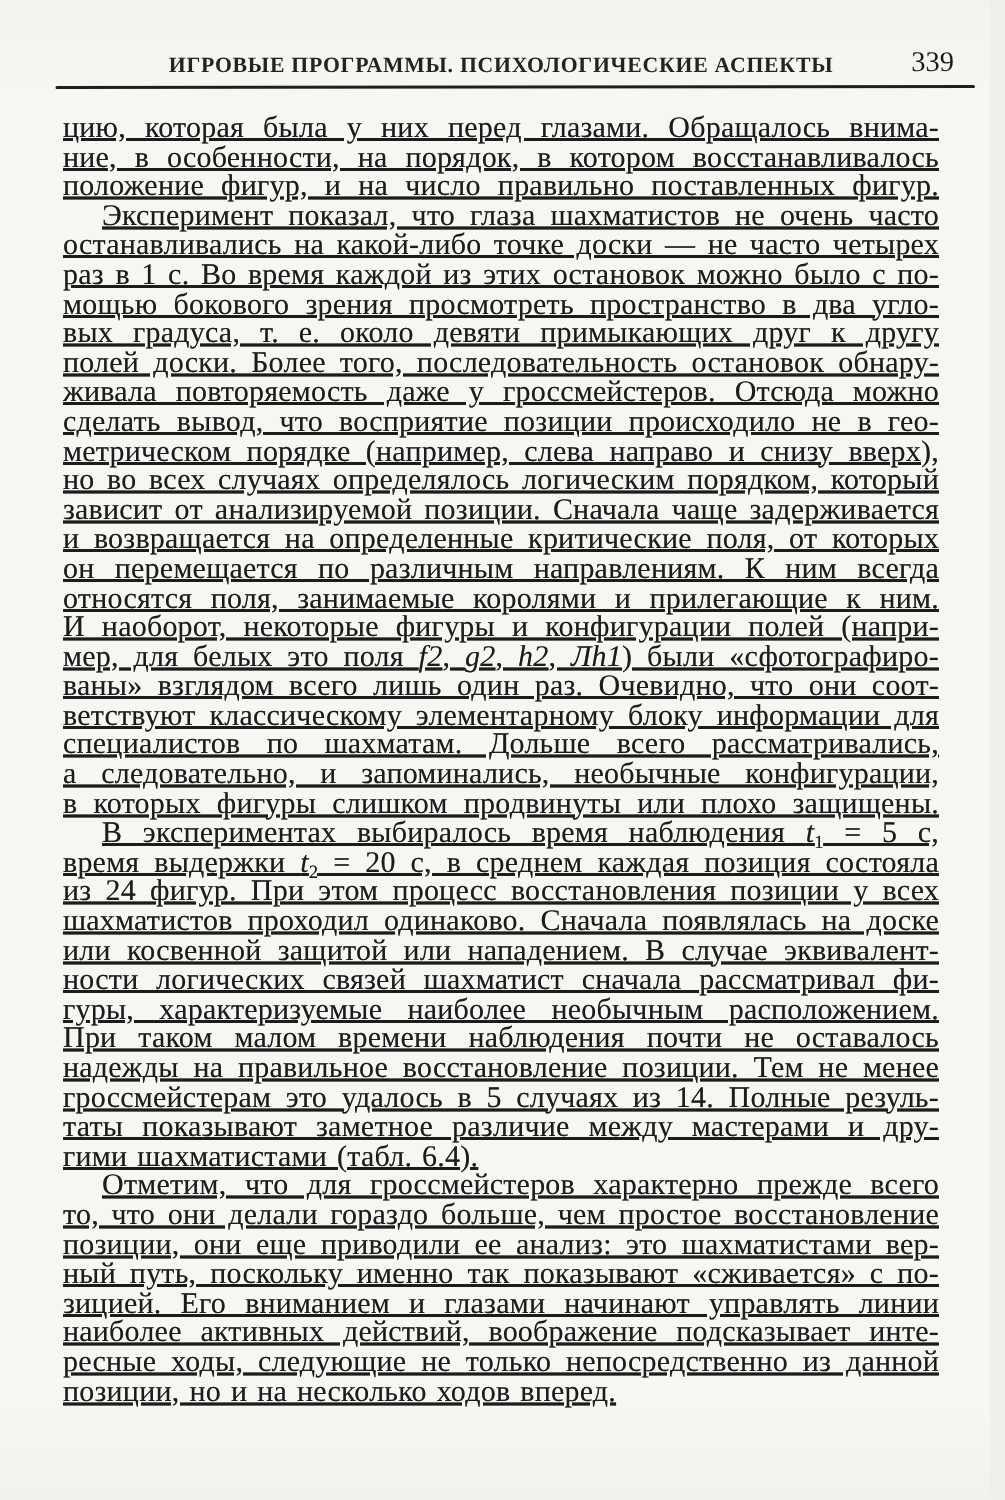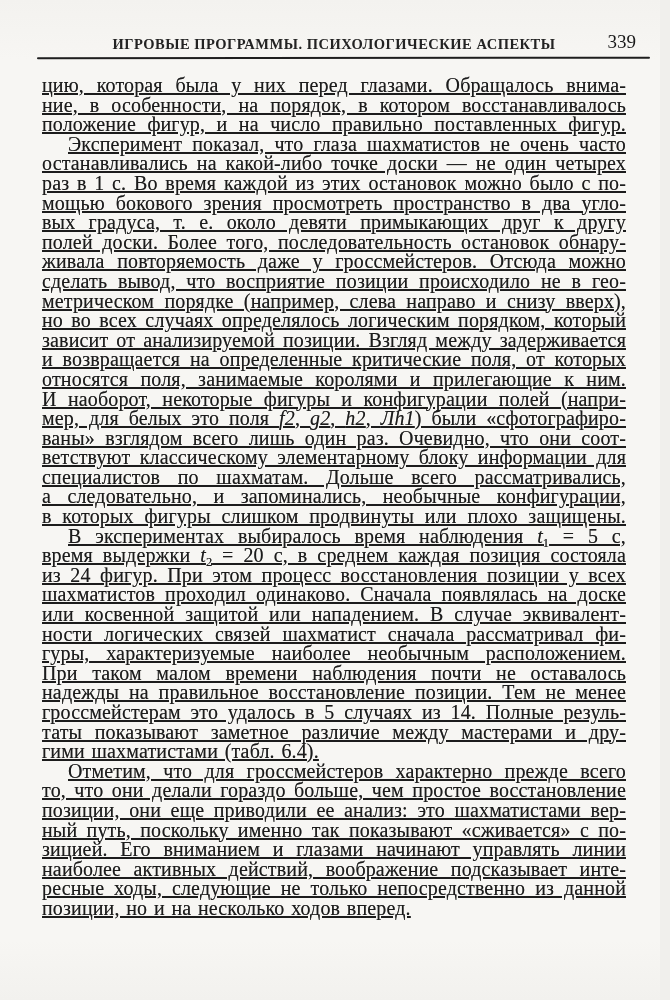--- a/index.html
+++ b/index.html
@@ -101,31 +101,32 @@
   </div>
   <div class="header-rule"></div>
   <div class="page-body" id="page-body">
       <div class="para">
         <div class="line"><span>цию, которая была у них перед глазами. Обращалось внима-</span></div>
         <div class="line"><span>ние, в особенности, на порядок, в котором восстанавливалось</span></div>
         <div class="line"><span>положение фигур, и на число правильно поставленных фигур.</span></div>
       </div>
       <div class="para">
         <div class="line indent"><span>Эксперимент показал, что глаза шахматистов не очень часто</span></div>
-        <div class="line"><span>останавливались на какой-либо точке доски — не один четырех</span></div>
+        <div class="line"><span>останавливались на какой-либо точке доски — не часто четырех</span></div>
         <div class="line"><span>раз в 1 с. Во время каждой из этих остановок можно было с по-</span></div>
         <div class="line"><span>мощью бокового зрения просмотреть пространство в два угло-</span></div>
         <div class="line"><span>вых градуса, т. е. около девяти примыкающих друг к другу</span></div>
         <div class="line"><span>полей доски. Более того, последовательность остановок обнару-</span></div>
         <div class="line"><span>живала повторяемость даже у гроссмейстеров. Отсюда можно</span></div>
         <div class="line"><span>сделать вывод, что восприятие позиции происходило не в гео-</span></div>
         <div class="line"><span>метрическом порядке (например, слева направо и снизу вверх),</span></div>
         <div class="line"><span>но во всех случаях определялось логическим порядком, который</span></div>
-        <div class="line"><span>зависит от анализируемой позиции. Взгляд между задерживается</span></div>
+        <div class="line"><span>зависит от анализируемой позиции. Сначала чаще задерживается</span></div>
         <div class="line"><span>и возвращается на определенные критические поля, от которых</span></div>
+        <div class="line"><span>он перемещается по различным направлениям. К ним всегда</span></div>
         <div class="line"><span>относятся поля, занимаемые королями и прилегающие к ним.</span></div>
         <div class="line"><span>И наоборот, некоторые фигуры и конфигурации полей (напри-</span></div>
         <div class="line"><span>мер, для белых это поля </span><span class="italic">f2</span><span>, </span><span class="italic">g2</span><span>, </span><span class="italic">h2</span><span>, </span><span class="italic">Лh1</span><span>) были «сфотографиро-</span></div>
         <div class="line"><span>ваны» взглядом всего лишь один раз. Очевидно, что они соот-</span></div>
         <div class="line"><span>ветствуют классическому элементарному блоку информации для</span></div>
         <div class="line"><span>специалистов по шахматам. Дольше всего рассматривались,</span></div>
         <div class="line"><span>а следовательно, и запоминались, необычные конфигурации,</span></div>
         <div class="line"><span>в которых фигуры слишком продвинуты или плохо защищены.</span></div>
       </div>
       <div class="para">

